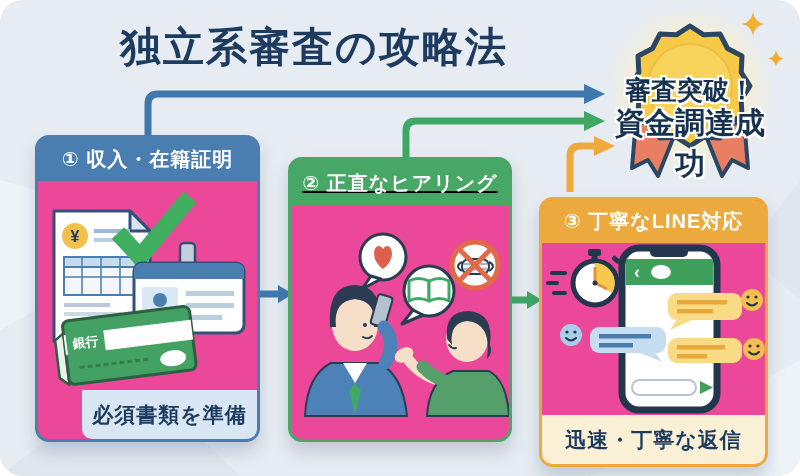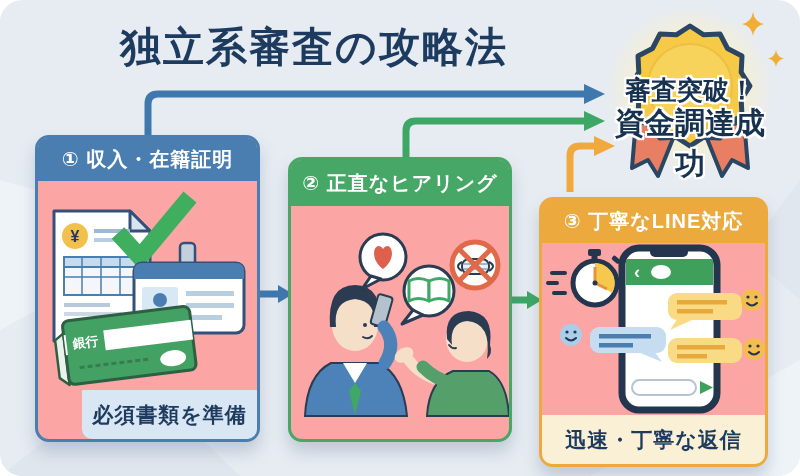--- a/index.html
+++ b/index.html
@@ -27,33 +27,33 @@
   .badge-medal{position:absolute;left:614px;top:10px;}
   .badge-text{position:absolute;left:602px;width:176px;text-align:center;font-weight:bold;color:#16324f;
     text-shadow:-2px -2px 0 #fff,2px -2px 0 #fff,-2px 2px 0 #fff,2px 2px 0 #fff,0 -2px 0 #fff,0 2px 0 #fff,-2px 0 0 #fff,2px 0 0 #fff;}
   .badge-line1{top:50px;font-size:26px;margin-top:23px;}
   .badge-line2{top:103px;font-size:30px;}
   .badge-sparkles{position:absolute;left:736px;top:6px;}
 
   .arrows{position:absolute;inset:0;}
 
   
-  .panel{position:absolute;display:flex;flex-direction:column;background:#fca5a5;border-radius:14px;
+  .panel{position:absolute;display:flex;flex-direction:column;background:#ec4899;border-radius:14px;
     box-shadow:0 10px 16px rgba(90,110,140,.28);}
   .panel-header{height:46px;display:flex;align-items:center;justify-content:center;
     color:#fff;font-weight:bold;font-size:20px;letter-spacing:1px;border-radius:10px 10px 0 0;}
   .panel-body{flex:1;position:relative;}
   .panel-body svg{display:block;width:100%;height:100%;}
   .panel-footer{height:52px;display:flex;align-items:center;justify-content:center;
     font-weight:bold;font-size:21px;color:#1d3a5f;border-radius:0 0 10px 10px;letter-spacing:1px;}
 
   .p1{left:35px;top:135px;width:225px;height:307px;border:3px solid #4a7eb0;}
   .p1 .panel-header{background:#4a7eb0;}
   .p1 .panel-footer{background:#d9e6f3;margin-left:44px;}
-  .p2{left:288px;top:157px;width:224px;height:285px;border:3px solid #47a766;}
+  .p2{left:288px;top:157px;width:224px;height:285px;border:3px solid #47a766;text-decoration:underline;}
   .p2 .panel-header{background:#47a766;}
   .p2 .panel-footer{background:#ddeee3;}
   .p3{left:539px;top:185px;width:229px;height:270px;border:3px solid #eba93e;margin-top:12px;}
   .p3 .panel-header{background:#eba93e;}
   .p3 .panel-footer{background:#faf0d6;font-family:Liberation Mono, monospace;}
 </style>
 </head>
 <body>
 
 <div class="stage">

